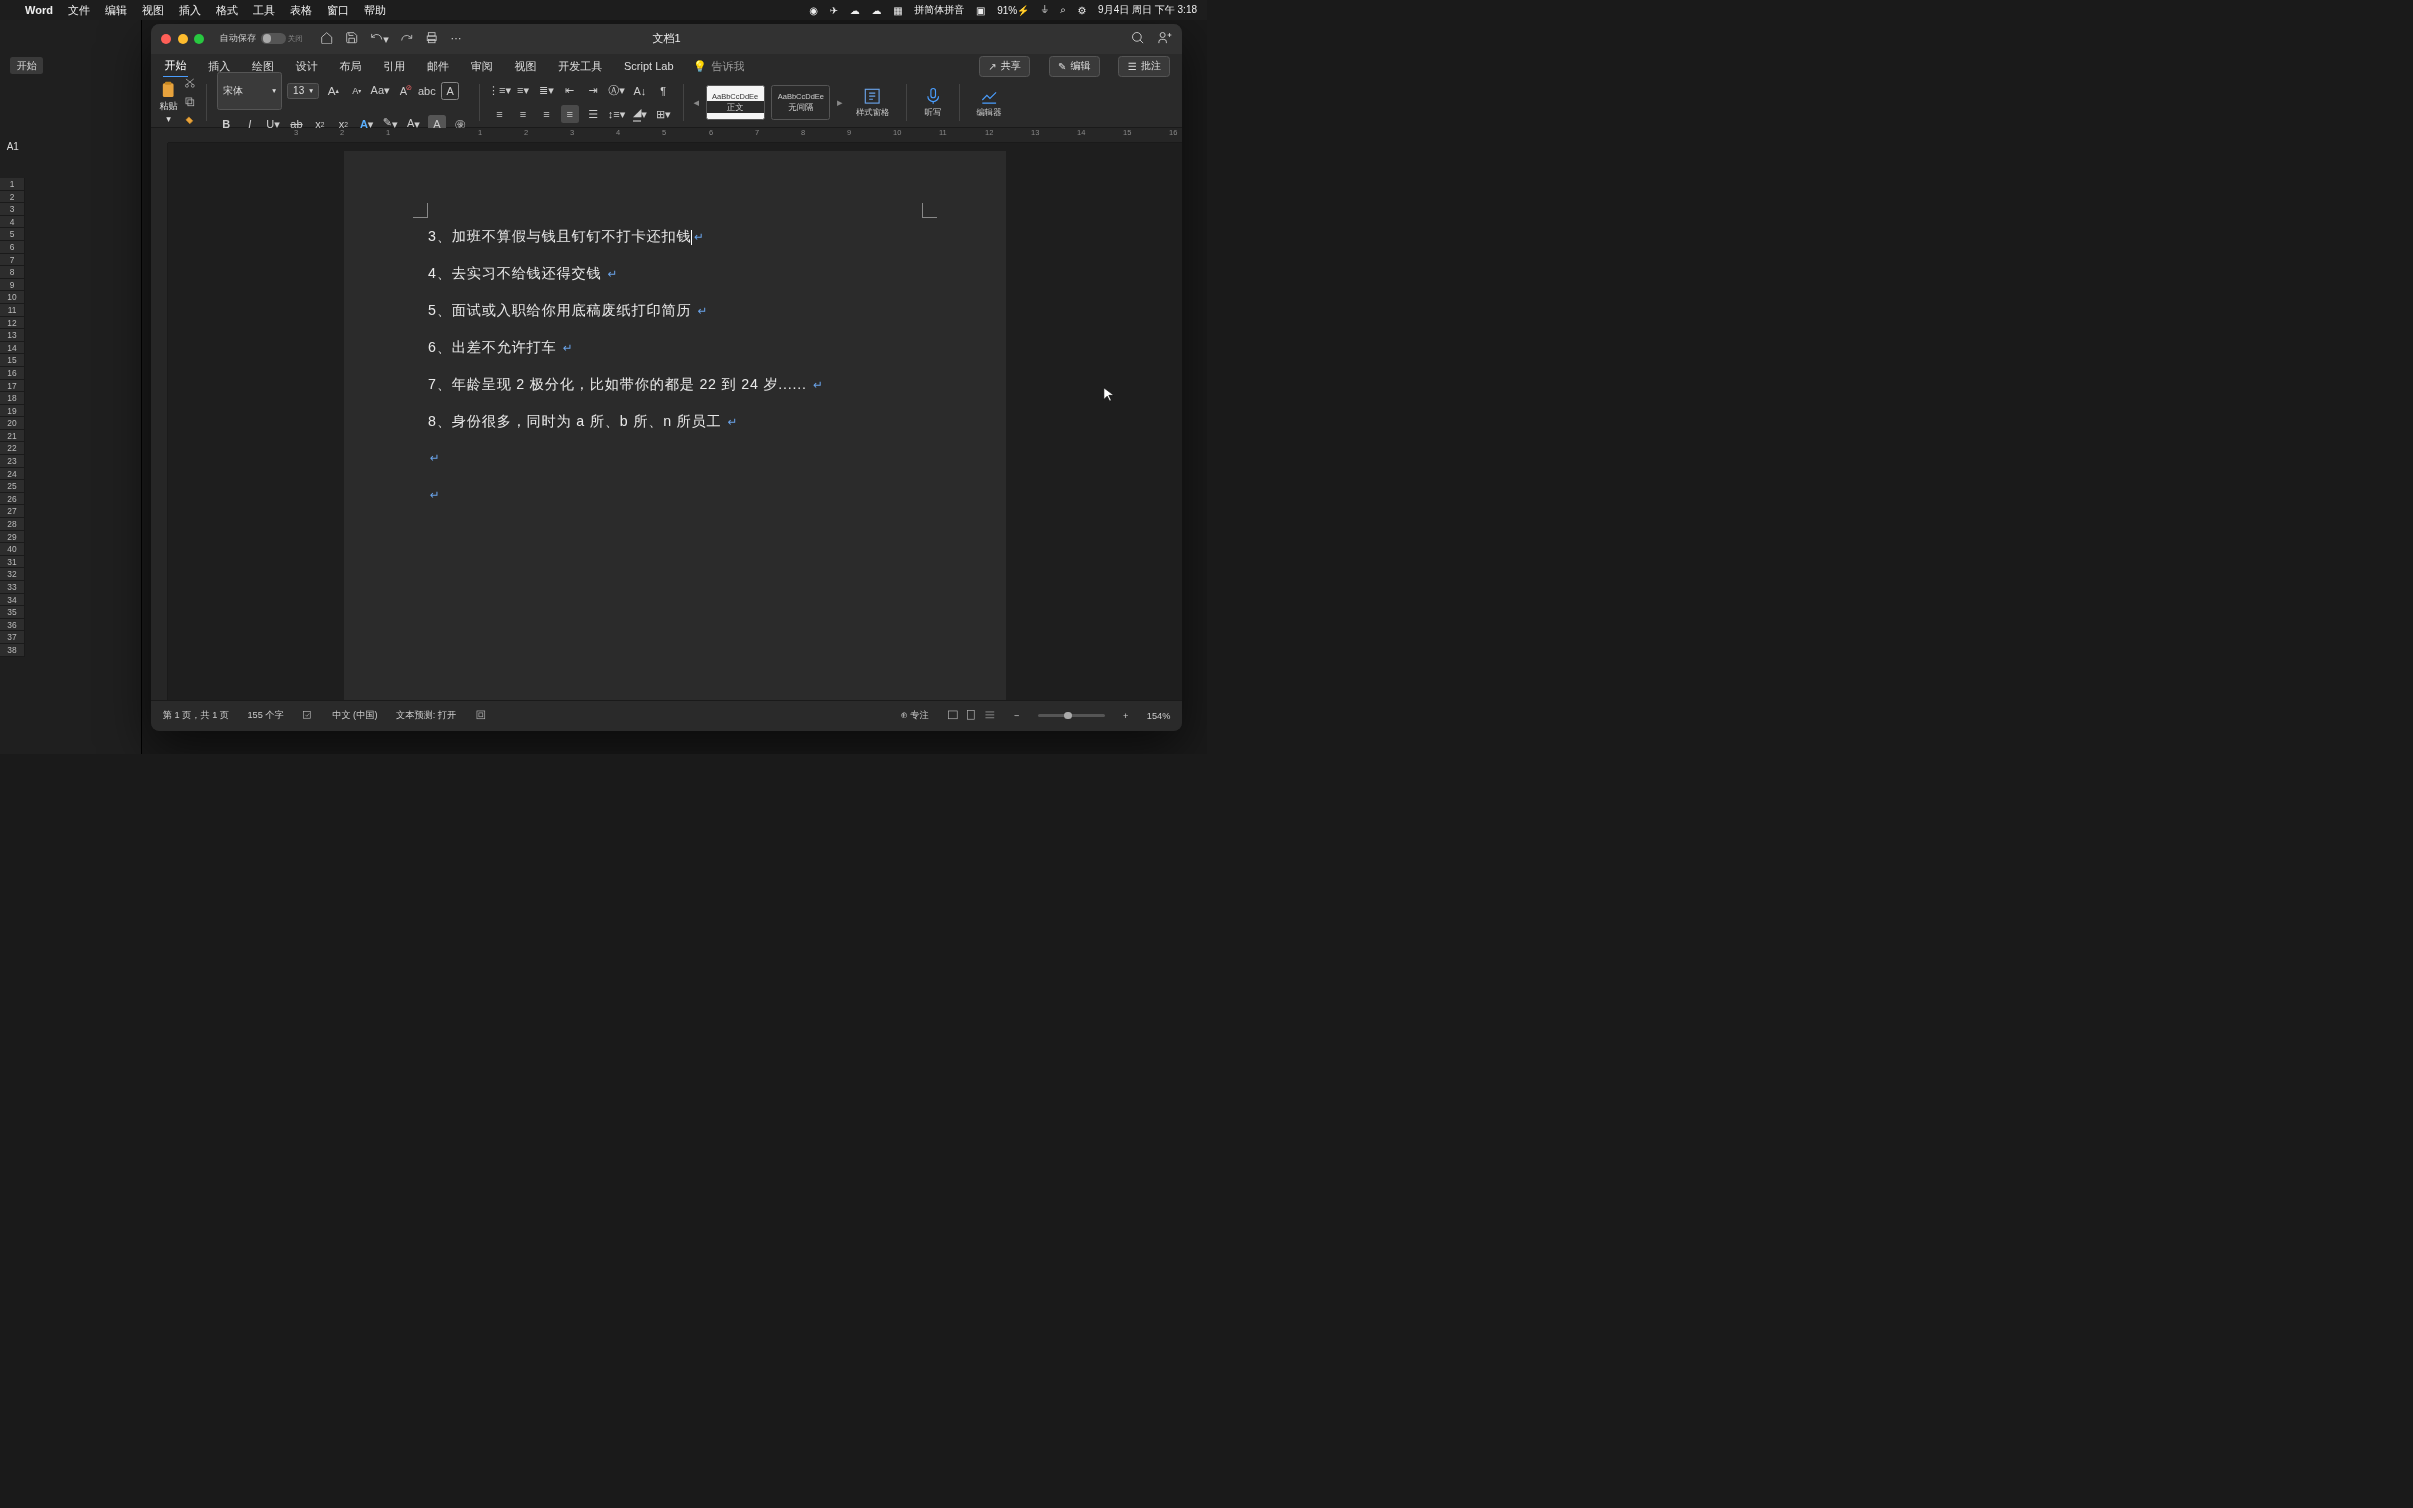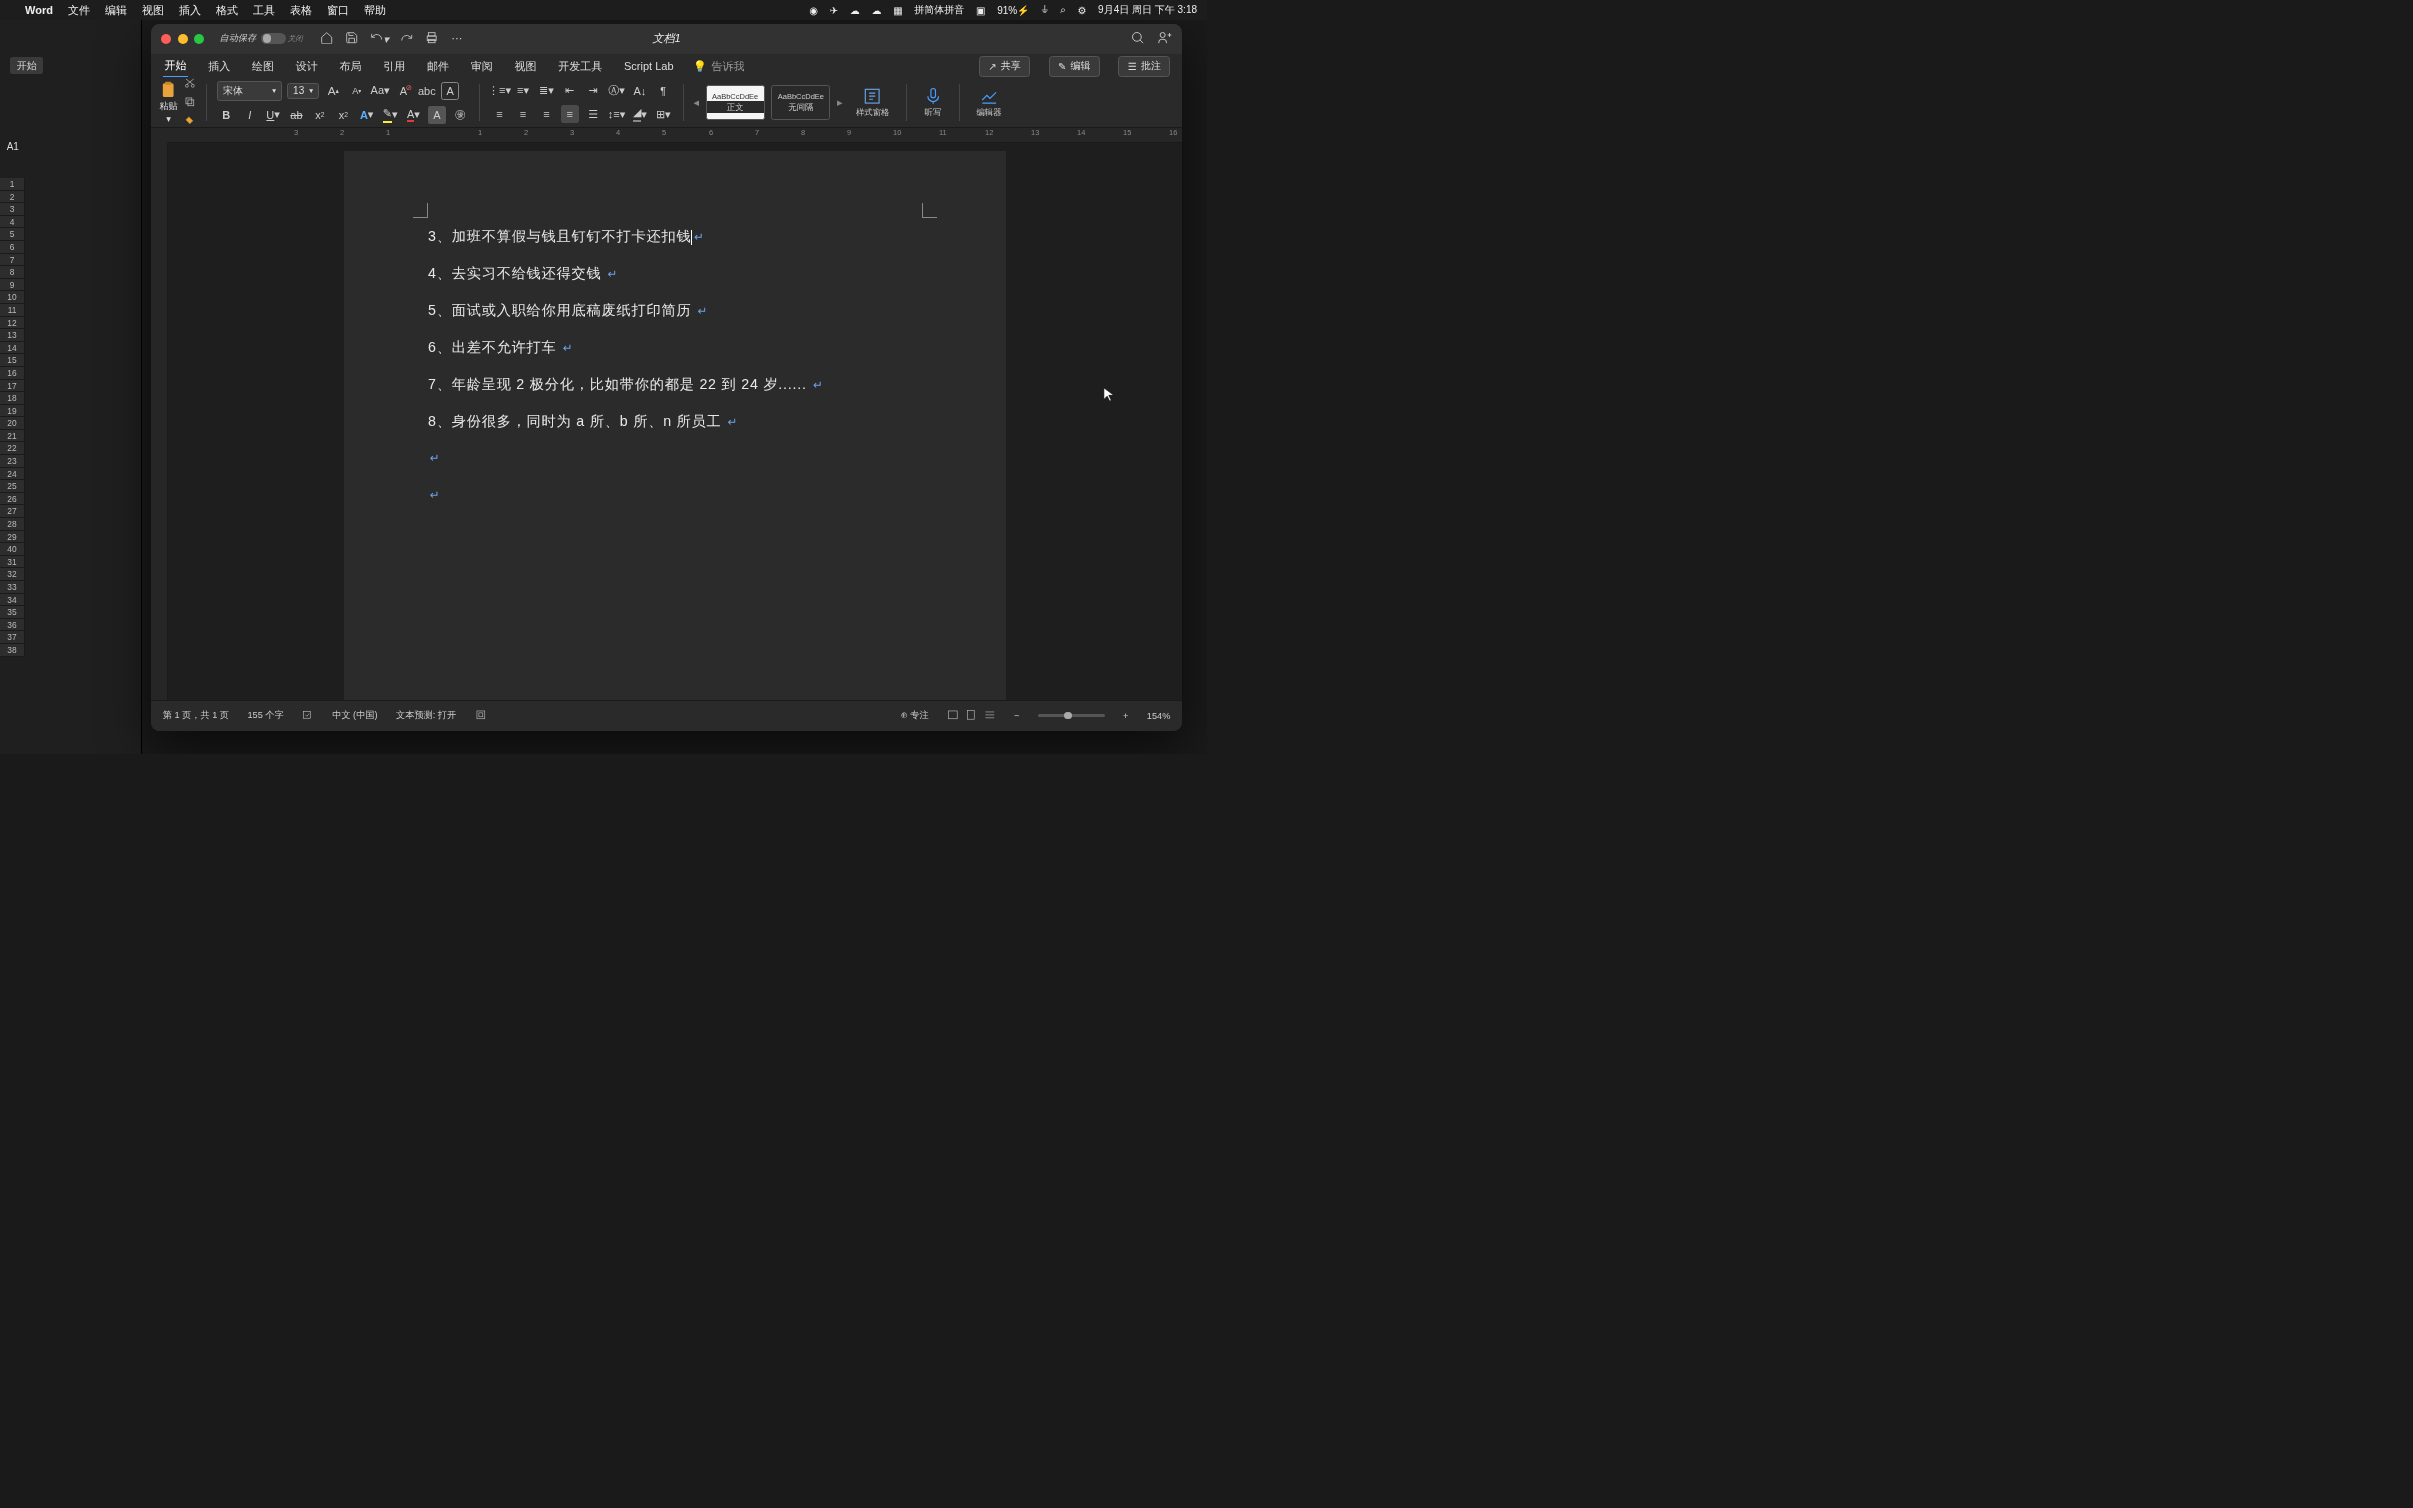--- a/index.html
+++ b/index.html
@@ -16,21 +16,21 @@
 
 .excel-bg { position:absolute; top:20px; left:0; width:142px; height:734px; background:#1f1f1f; border-right:0.8px solid #000; }
 .excel-bg .cell-ref { position:absolute; top:121px; left:6.7px; color:#ddd; font-size:10px; }
 .excel-rows { position:absolute; top:158px; left:0; width:25px; }
 .excel-rows div { height:12.6px; background:#2d2d2d; border-bottom:0.8px solid #1a1a1a; border-right:0.8px solid #1a1a1a; text-align:center; font-size:8.4px; color:#bbb; line-height:12.6px; }
 .excel-bg .tabs { position:absolute; top:37px; left:10px; display:flex; gap:8.4px; font-size:10px; }
 .excel-bg .tabs span:first-child { background:#3a3a3a; padding:1.7px 6.7px; border-radius:2.5px; }
 
 
 .word-win { position:absolute; top:23.5px; left:151px; right:25px; bottom:23.5px; background:#262626; border-radius:8.4px; box-shadow:0 17px 50px rgba(0,0,0,.6); display:flex; flex-direction:column; overflow:hidden; }
-.titlebar { height:30px; background:#323232; display:flex; align-items:center; padding:0 10px; gap:8.4px; position:relative;font-style:italic; }
+.titlebar { height:30px; background:#323232; display:flex; align-items:center; padding:0 10px; gap:8.4px; position:relative; }
 .traffic { display:flex; gap:6.7px; }
 .traffic span { width:10px; height:10px; border-radius:50%; }
 .traffic .r { background:#ff5f57; } .traffic .y { background:#febc2e; } .traffic .g { background:#28c840; }
 .autosave { display:flex; align-items:center; gap:5px; font-size:9.2px; color:#ccc; margin-left:6.7px; }
 .toggle { width:25px; height:11.7px; background:#555; border-radius:6.7px; position:relative; }
 .toggle::after { content:""; position:absolute; left:1.7px; top:1.7px; width:8.4px; height:8.4px; background:#aaa; border-radius:50%; }
 .toggle-label { font-size:7.5px; color:#888; margin-left:-3.4px; }
 .tb-icons { display:flex; gap:11.7px; align-items:center; margin-left:8.4px; color:#ccc; }
 .tb-icons svg { width:13.4px; height:13.4px; stroke:#ccc; fill:none; stroke-width:1.5; }
 .doc-title { position:absolute; left:50%; transform:translateX(-50%); font-size:11px; color:#eee; font-weight:500; }
@@ -43,21 +43,21 @@
 .tabs-row .spacer { flex:1; }
 .tabs-row .pill { background:#3a3a3a; border:0.8px solid #555; border-radius:3.4px; padding:2.5px 8.4px; font-size:10px; display:inline-flex; align-items:center; gap:4.2px; }
 .tabs-row .tell { color:#999; display:inline-flex; align-items:center; gap:4.2px; }
 
 .ribbon { height:49px; background:#2a2a2a; border-bottom:0.8px solid #1a1a1a; display:flex; align-items:center; padding:0 8.4px; gap:6.7px; }
 .rib-sep { width:0.8px; height:37px; background:#444; margin:0 3.4px; }
 .paste { display:flex; flex-direction:column; align-items:center; font-size:9.2px; color:#ddd; }
 .paste svg { width:18.4px; height:18.4px; fill:#e8a33d; }
 .mini-col { display:flex; flex-direction:column; gap:5px; }
 .mini-col svg { width:11.7px; height:11.7px; stroke:#bbb; fill:none; stroke-width:1.5; }
-.font-sel { background:#3a3a3a; border:0.8px solid #555; border-radius:2.5px; padding:2px 5px; font-size:10px; color:#ddd; width:65px; display:flex; justify-content:space-between; align-items:center; }
+.font-sel { background:#3a3a3a; border:0.8px solid #555; border-radius:2.5px; padding:11px 5px; font-size:10px; color:#ddd; width:65px; display:flex; justify-content:space-between; align-items:center; }
 .size-sel { background:#3a3a3a; border:0.8px solid #555; border-radius:2.5px; padding:1.7px 5px; font-size:10px; color:#ddd; width:32px; display:flex; justify-content:space-between; align-items:center; }
 .fmt-row { display:flex; gap:5px; align-items:center; }
 .fmt-btn { width:18.4px; height:18.4px; display:flex; align-items:center; justify-content:center; color:#ccc; font-size:11px; border-radius:2.5px; }
 .fmt-btn.active { background:#4a4a4a; }
 .style-box { width:59px; height:35px; background:#f5f5f5; border:0.8px solid #555; border-radius:2.5px; display:flex; flex-direction:column; align-items:center; justify-content:center; font-size:7.5px; }
 .style-box .preview { color:#333; font-size:7.5px; }
 .style-box .name { background:#2a2a2a; color:#ccc; width:100%; text-align:center; padding:0.8px 0; font-size:8.4px; }
 .style-box.dark { background:#2a2a2a; }
 .style-box.dark .preview { color:#ccc; }
 .big-btn { display:flex; flex-direction:column; align-items:center; gap:1.7px; font-size:8.4px; color:#ccc; padding:0 6.7px; }

